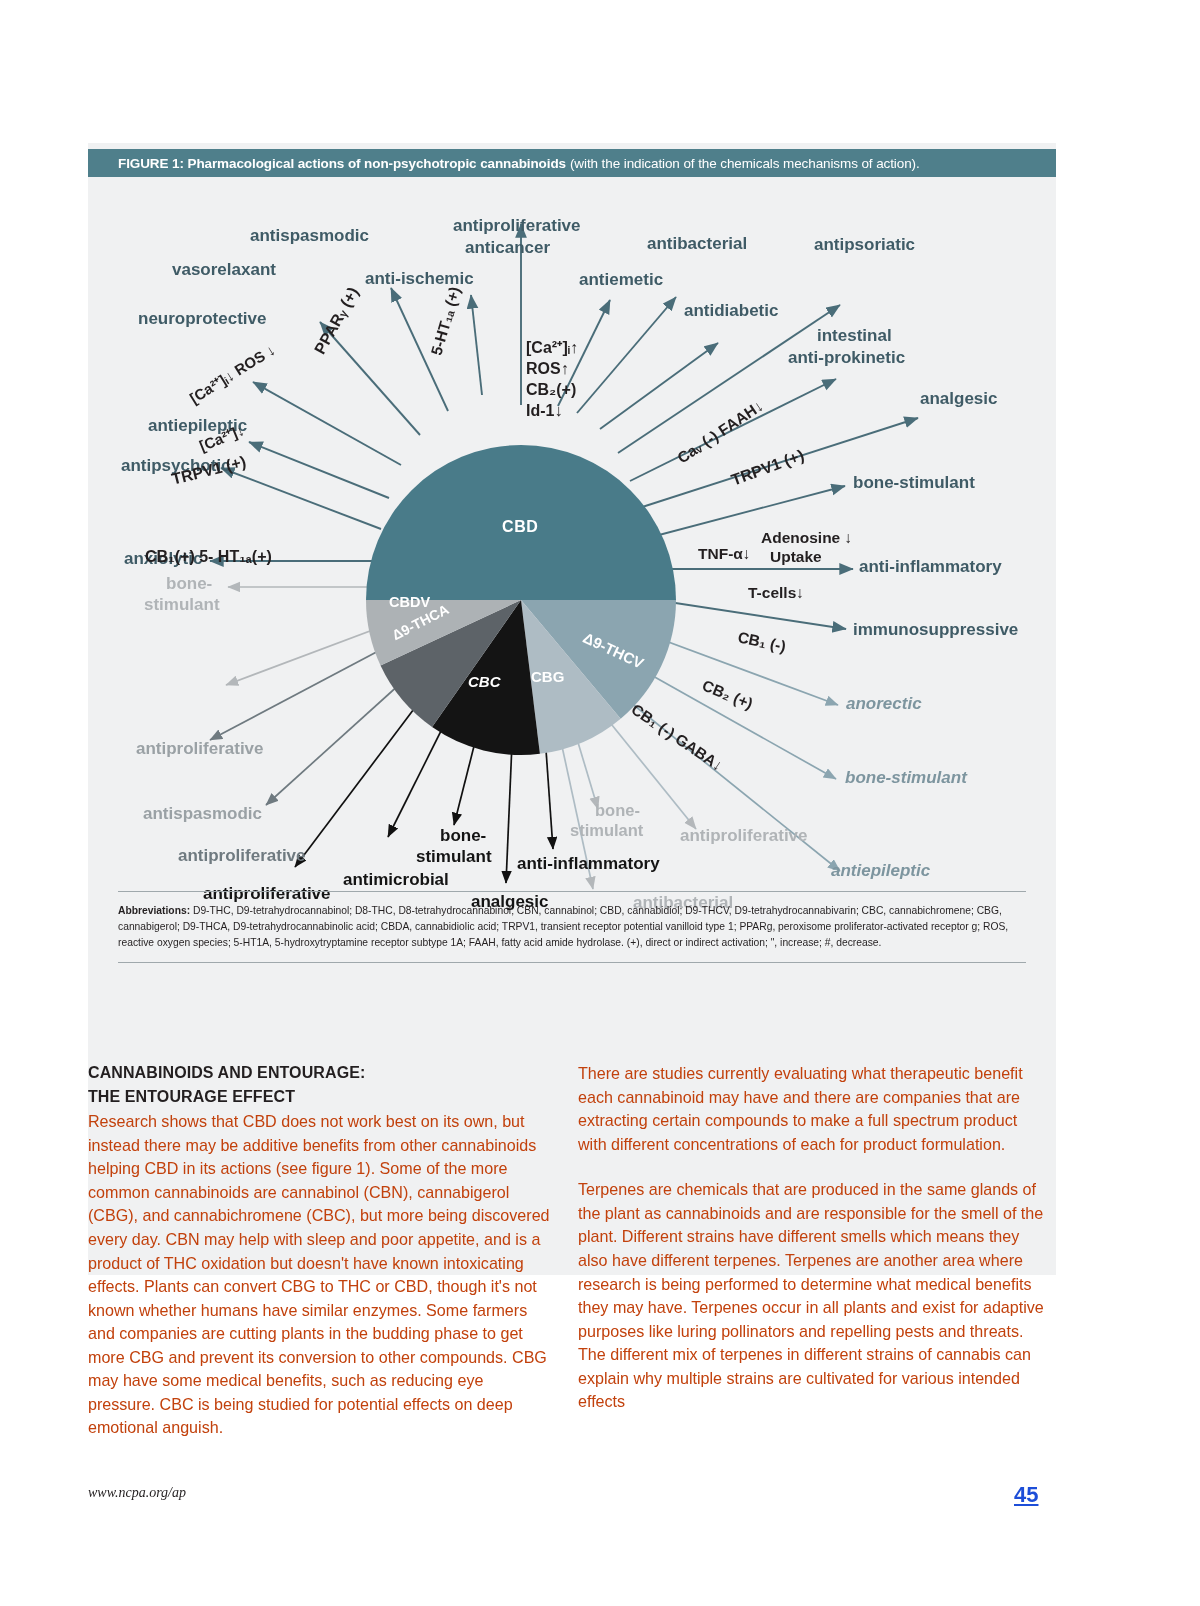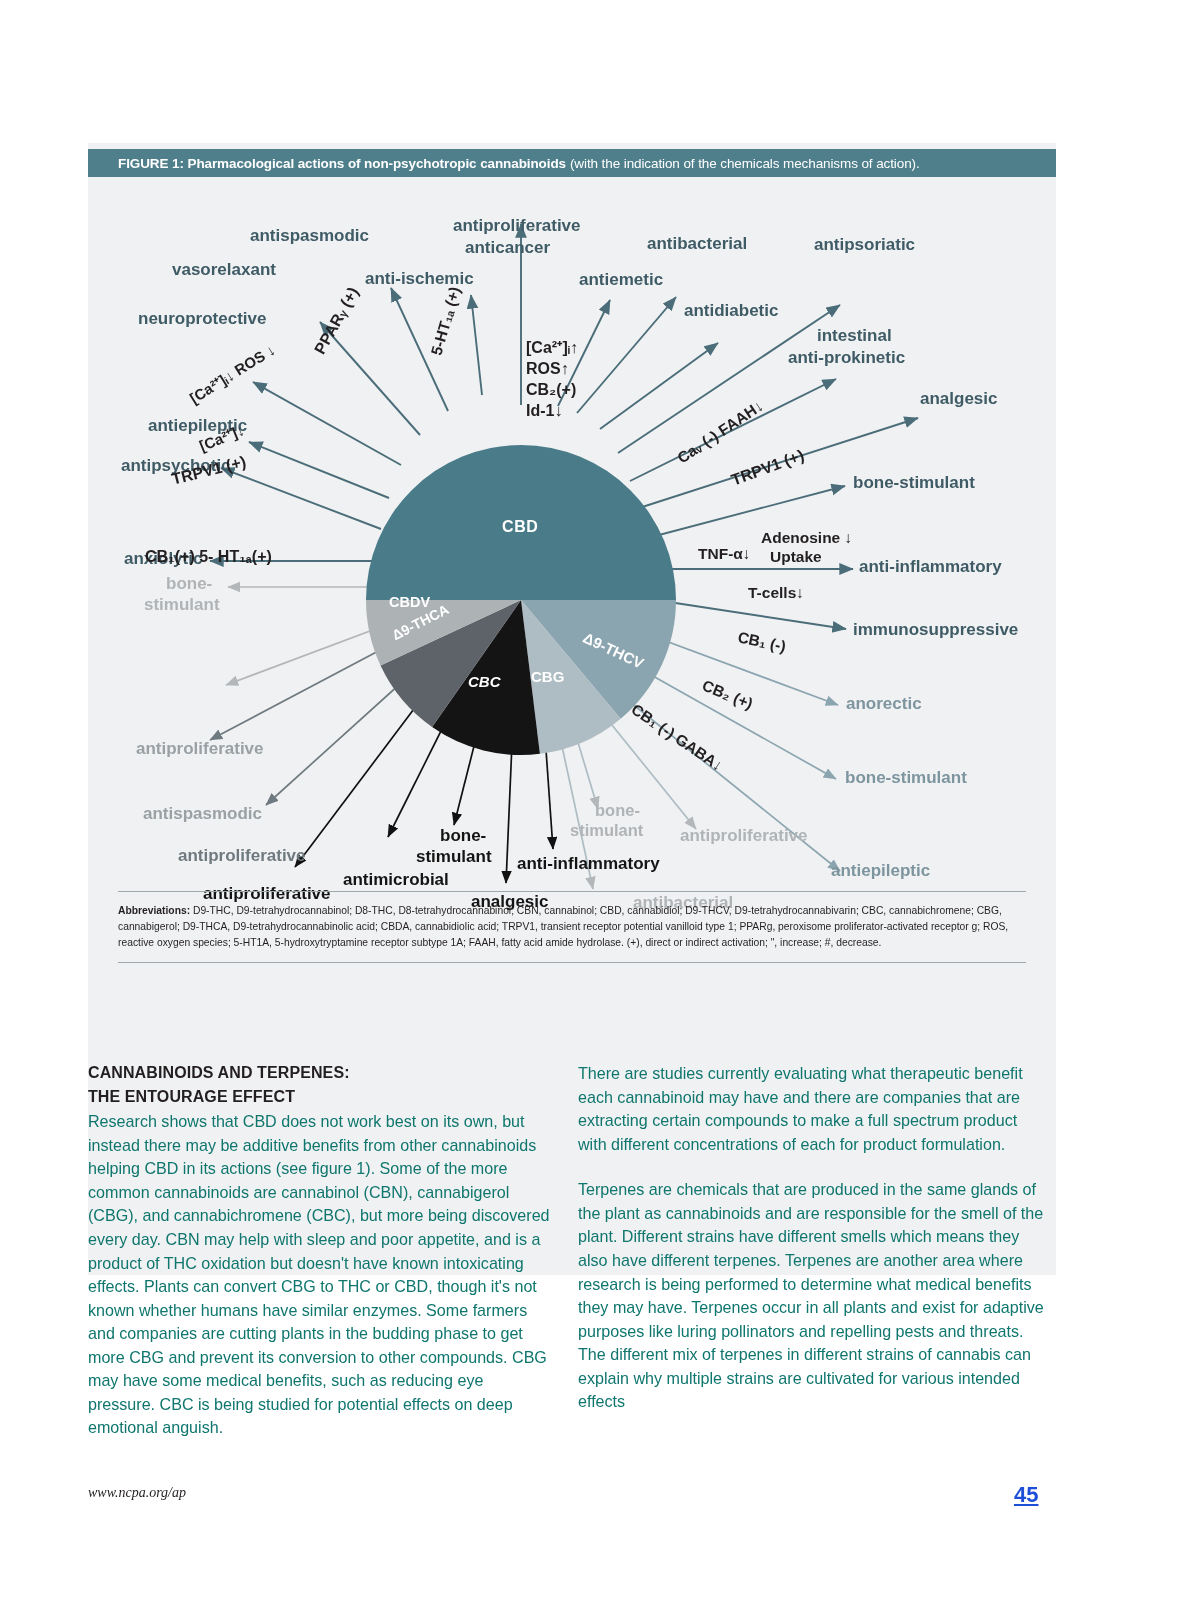--- a/index.html
+++ b/index.html
@@ -46,21 +46,21 @@
     position:absolute;
     font-weight:bold;
     line-height:1.08;
     white-space:nowrap;
   }
   .c-dark  { color:#3f5b66; }
   .c-black { color:#141414; }
   .c-grayL { color:#b0b4b7; }
   .c-grayM { color:#9aa1a5; }
   .c-grayD { color:#6f7a80; }
-  .c-blue  { color:#7d959f; }
+  .c-blue  { color:#7d959f;font-style:italic; }
 
   .mech {
     position:absolute;
     font-weight:bold;
     white-space:nowrap;
     transform-origin:0 50%;
     line-height:1;
   }
 
   .pie-label {
@@ -109,21 +109,21 @@
     font-size:16px;
     font-weight:bold;
     line-height:1.38;
     letter-spacing:0.1px;
     margin:0 0 2px 0;
   }
   .body-p {
     font-size:16.1px;
     line-height:1.465;
     margin:0 0 22px 0;
-    color:#0f766e;
+    color:#c2410c;
   }
 
   
   #footer-url {
     position:absolute;
     left:88px; top:1485px;
     font-family:"Liberation Serif", serif;
     font-style:italic;
     font-size:14px;
     color:#231f20;
@@ -348,21 +348,21 @@
   <div id="abbrev-wrap">
     <div class="hrule"></div>
     <p id="abbrev-text"><b>Abbreviations:</b><span> D9-THC, D9-tetrahydrocannabinol; D8-THC, D8-tetrahydrocannabinol; CBN, cannabinol; CBD, cannabidiol; D9-THCV, D9-tetrahydrocannabivarin; CBC, cannabichromene; CBG, cannabigerol; D9-THCA, D9-tetrahydrocannabinolic acid; CBDA, cannabidiolic acid; TRPV1, transient receptor potential vanilloid type 1; PPARg, peroxisome proliferator-activated receptor g; ROS, reactive oxygen species; 5-HT1A, 5-hydroxytryptamine receptor subtype 1A; FAAH, fatty acid amide hydrolase. (+), direct or indirect activation; ", increase; #, decrease.</span></p>
     <div id="source-wrap">
       <div class="hrule"></div>
     </div>
   </div>
 </div>
 
 <div id="col-left">
-  <h2 class="sec-head">CANNABINOIDS AND TERPENES:</h2>
+  <h2 class="sec-head">CANNABINOIDS AND ENTOURAGE:</h2>
   <h2 class="sec-head">THE ENTOURAGE EFFECT</h2>
   <p class="body-p">Research shows that CBD does not work best on its own, but instead there may be additive benefits from other cannabinoids helping CBD in its actions (see figure 1). Some of the more common cannabinoids are cannabinol (CBN), cannabigerol (CBG), and cannabichromene (CBC), but more being discovered every day. CBN may help with sleep and poor appetite, and is a product of THC oxidation but doesn't have known intoxicating effects. Plants can convert CBG to THC or CBD, though it's not known whether humans have similar enzymes. Some farmers and companies are cutting plants in the budding phase to get more CBG and prevent its conversion to other compounds. CBG may have some medical benefits, such as reducing eye pressure. CBC is being studied for potential effects on deep emotional anguish.</p>
 </div>
 
 <div id="col-right">
   <p class="body-p">There are studies currently evaluating what therapeutic benefit each cannabinoid may have and there are companies that are extracting certain compounds to make a full spectrum product with different concentrations of each for product formulation.</p>
   <p class="body-p">Terpenes are chemicals that are produced in the same glands of the plant as cannabinoids and are responsible for the smell of the plant. Different strains have different smells which means they also have different terpenes. Terpenes are another area where research is being performed to determine what medical benefits they may have. Terpenes occur in all plants and exist for adaptive purposes like luring pollinators and repelling pests and threats. The different mix of terpenes in different strains of cannabis can explain why multiple strains are cultivated for various intended effects</p>
 </div>
 
 <div id="footer-url">www.ncpa.org/ap</div>

